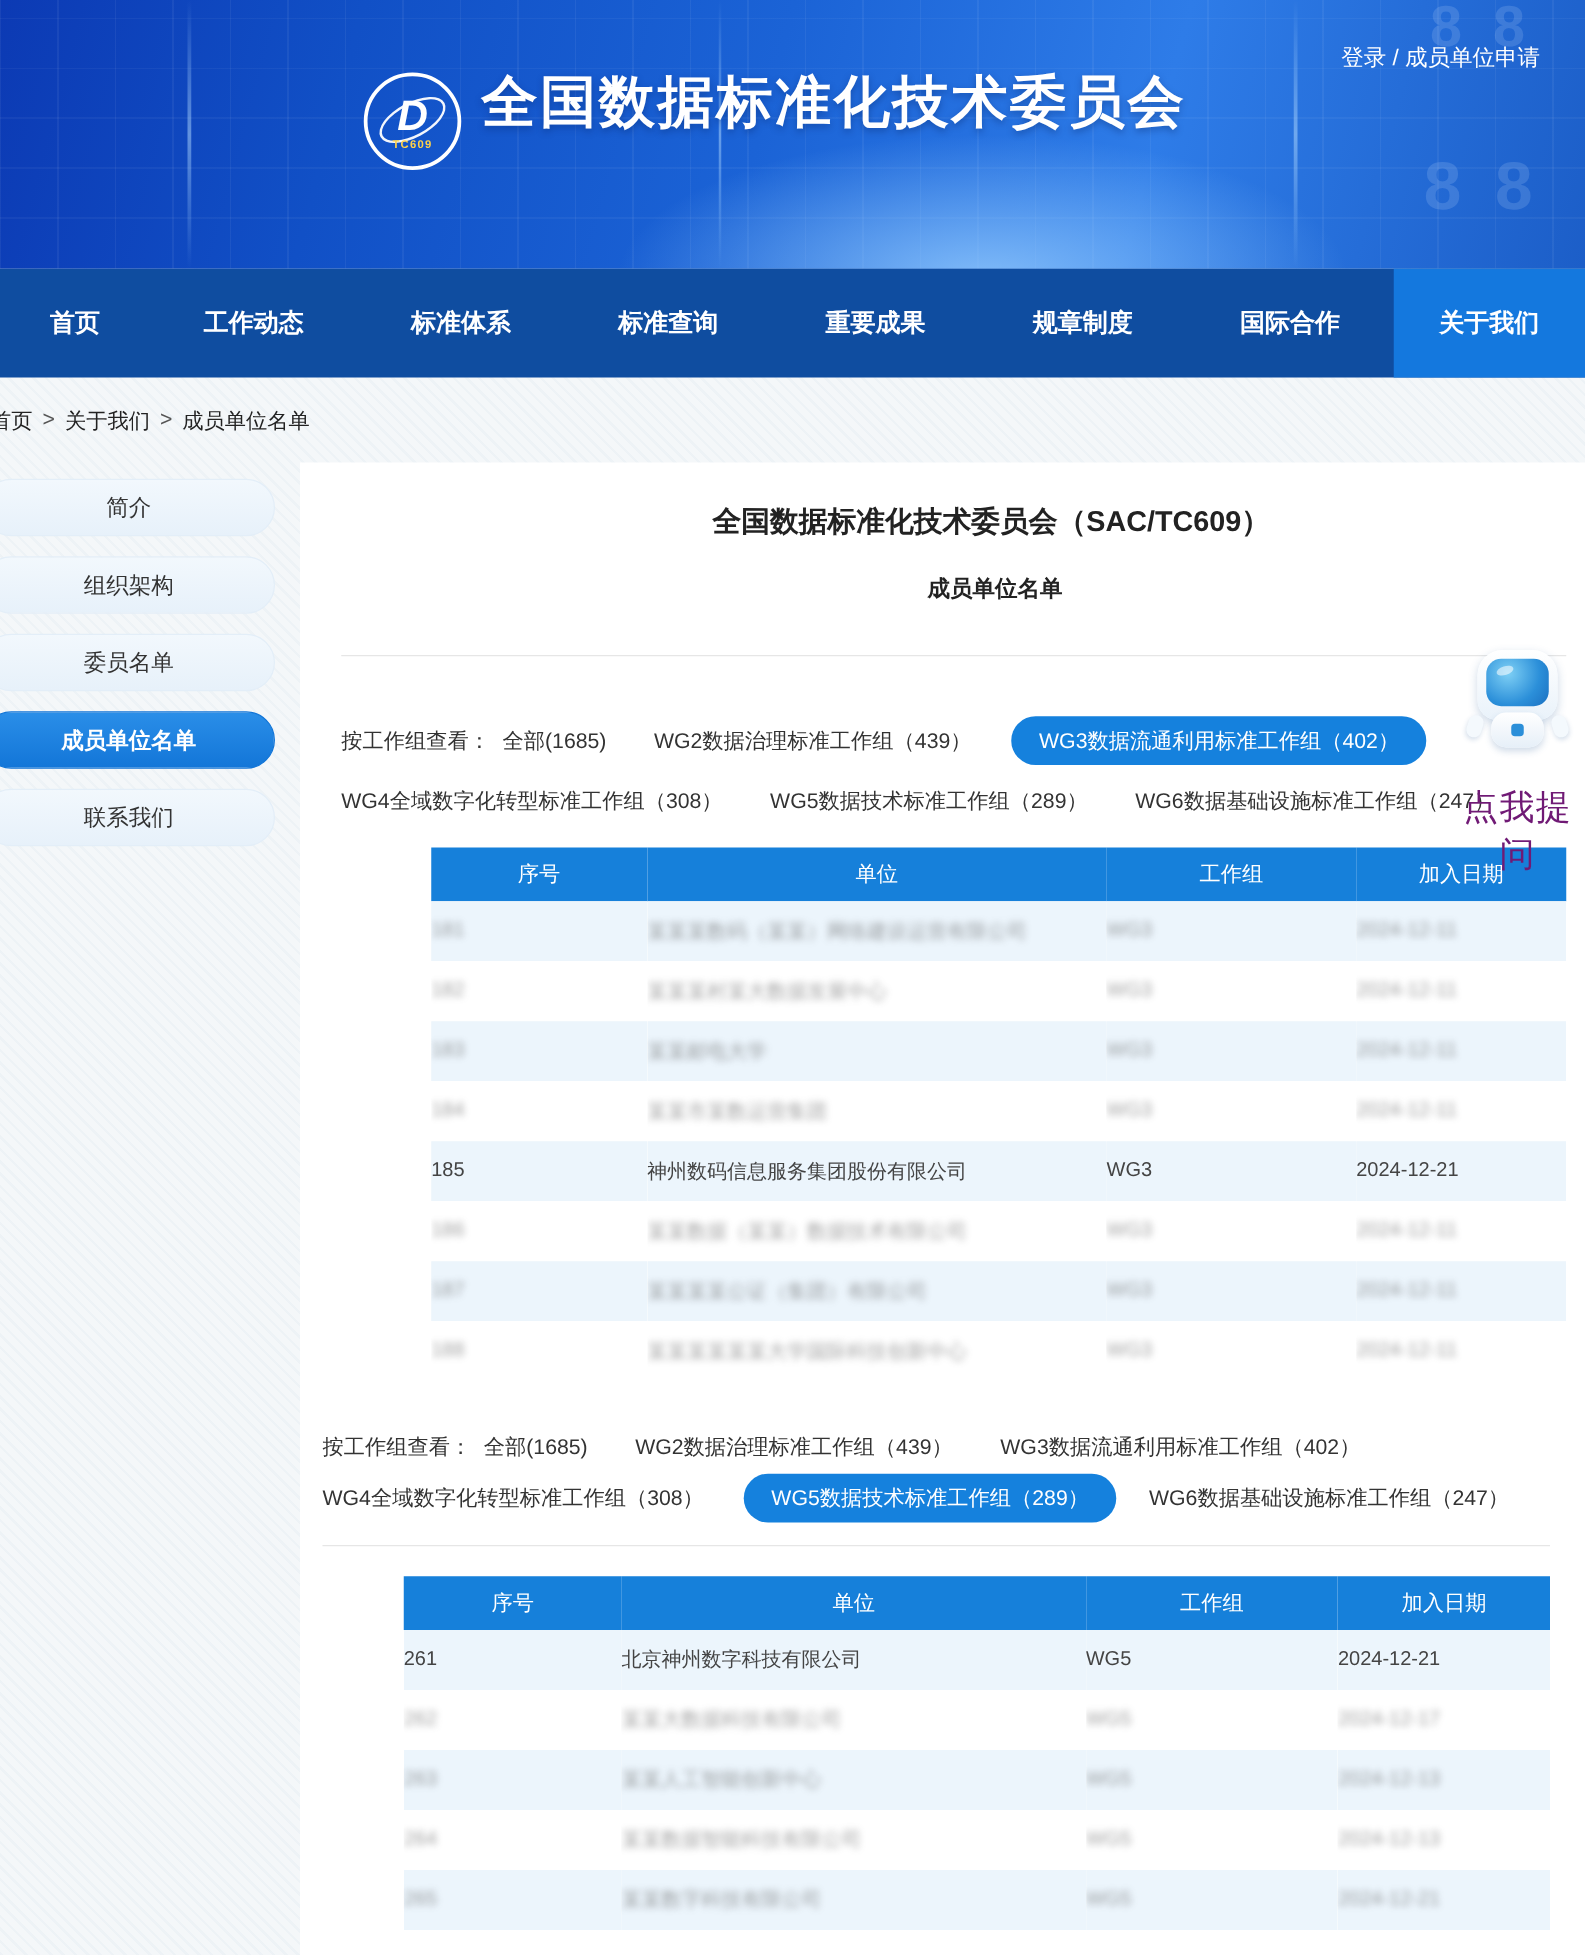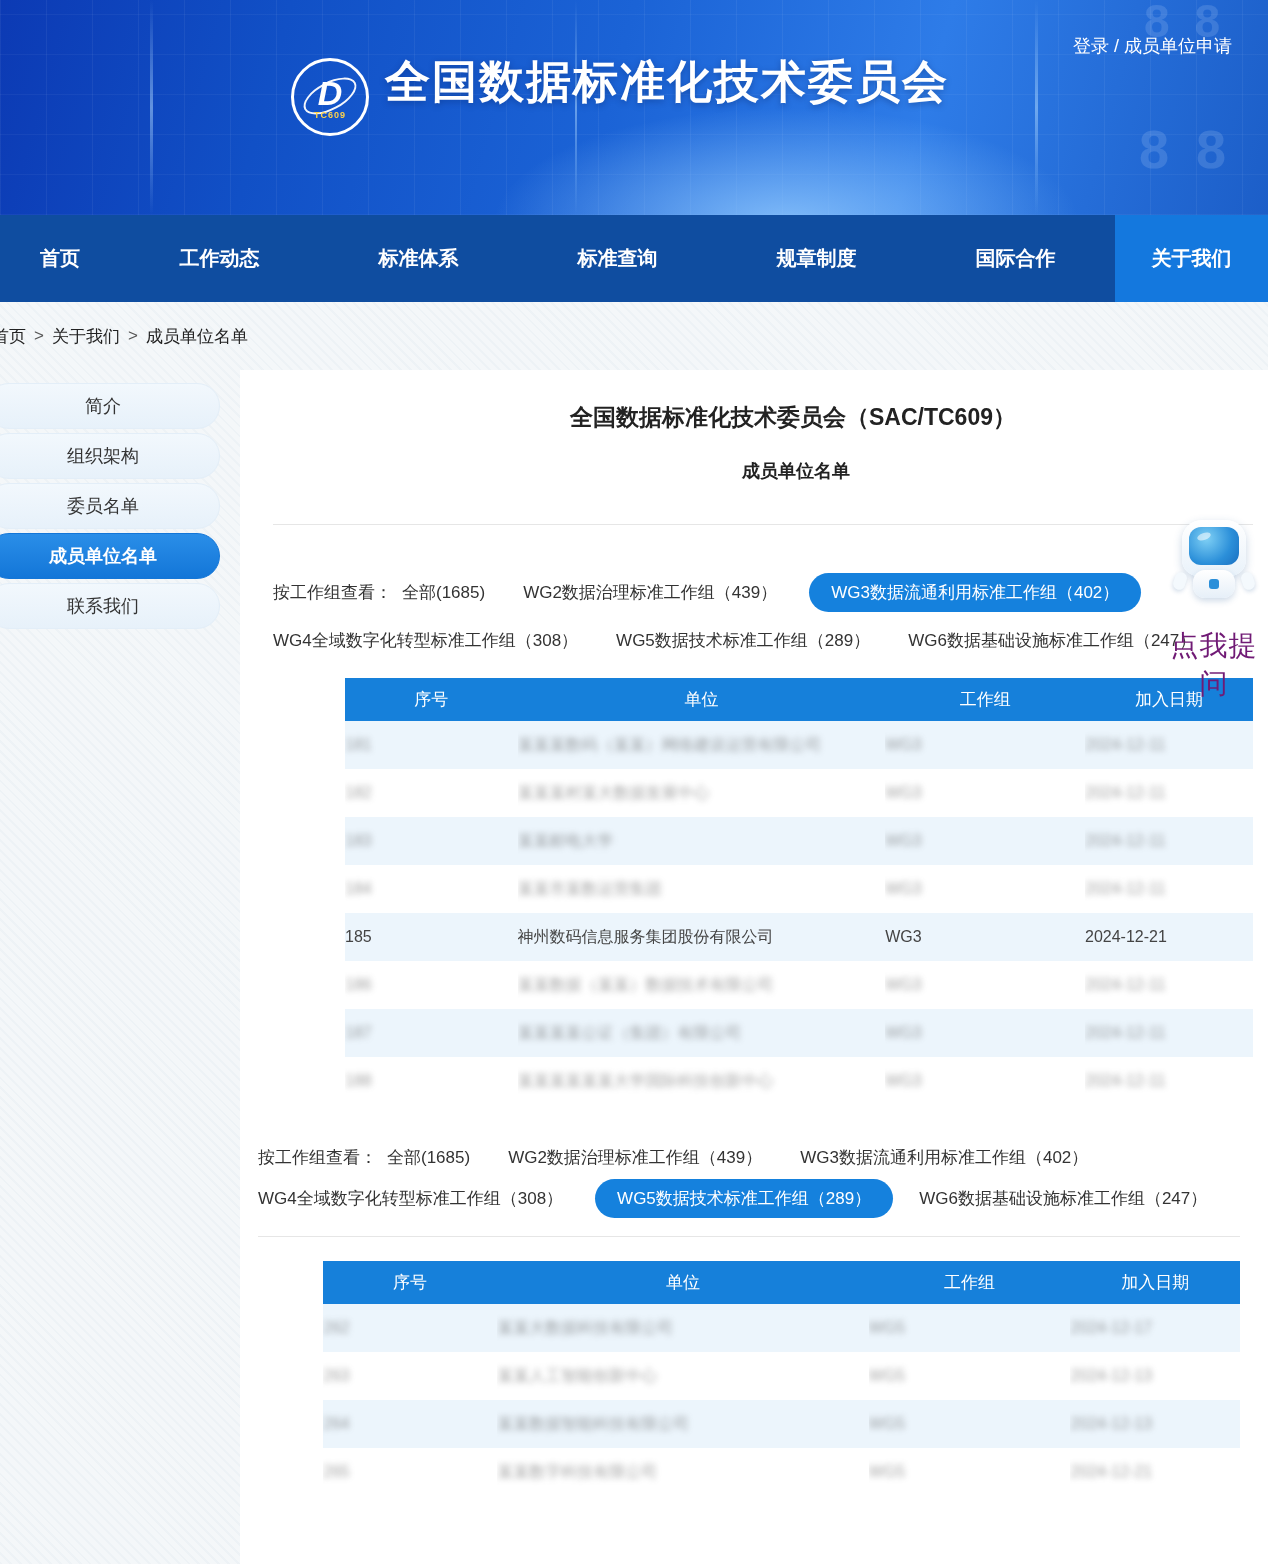--- a/index.html
+++ b/index.html
@@ -47,21 +47,21 @@
 
   
   .breadcrumb { position:relative; z-index:1; height:68px; display:flex; align-items:center;
     font-size:17px; color:#222; transform:translateX(-8px); }
   .breadcrumb .sep { margin:0 8px; color:#555; }
   .crumb { cursor:pointer; }
   .crumb.current { cursor:default; }
 
   
   .content { position:relative; z-index:1; display:flex; align-items:stretch; }
-  .sidebar { flex:0 0 220px; padding-top:13px; display:flex; flex-direction:column; gap:4px; }
+  .sidebar { flex:0 0 220px; padding-top:13px; display:flex; flex-direction:column; gap:16px; }
   .side-pill { height:46px; margin-left:-14px; width:234px; border-radius:24px;
     background:linear-gradient(180deg,#f2f8fd,#e7f1fa); border:1px solid #e3eef8;
     display:flex; align-items:center; justify-content:center;
     font-size:18px; color:#333; cursor:pointer; }
   .side-pill.active { background:linear-gradient(180deg,#2a8ee8,#1376d8); border-color:#1376d8;
     color:#fff; font-weight:bold; }
 
   .main-card { flex:1; background:#fff; margin-left:20px; position:relative; min-height:1194px; }
 
   .page-title { margin-top:32px; padding-left:78px; text-align:center;
@@ -133,20 +133,21 @@
       <div class="banner-title">全国数据标准化技术委员会</div>
     </div>
   </div>
 </header>
 
 <nav class="nav">
   <div class="nav-item">首页</div>
   <div class="nav-item">工作动态</div>
   <div class="nav-item">标准体系</div>
   <div class="nav-item">标准查询</div>
+  <div class="nav-item">重要成果</div>
   <div class="nav-item">规章制度</div>
   <div class="nav-item">国际合作</div>
   <div class="nav-item active">关于我们</div>
 </nav>
 
 <div class="breadcrumb">
   <span class="crumb">首页</span>
   <span class="sep">&gt;</span>
   <span class="crumb">关于我们</span>
   <span class="sep">&gt;</span>
@@ -261,20 +262,26 @@
     <table class="table2">
       <thead>
         <tr>
           <th class="col-no">序号</th>
           <th class="col-unit">单位</th>
           <th class="col-wg">工作组</th>
           <th class="col-date">加入日期</th>
         </tr>
       </thead>
       <tbody>
+        <tr>
+          <td><span>261</span></td>
+          <td><span>北京神州数字科技有限公司</span></td>
+          <td><span>WG5</span></td>
+          <td><span>2024-12-21</span></td>
+        </tr>
         <tr class="blurred">
           <td><span>262</span></td>
           <td><span>某某大数据科技有限公司</span></td>
           <td><span>WG5</span></td>
           <td><span>2024-12-17</span></td>
         </tr>
         <tr class="blurred">
           <td><span>263</span></td>
           <td><span>某某人工智能创新中心</span></td>
           <td><span>WG5</span></td>

